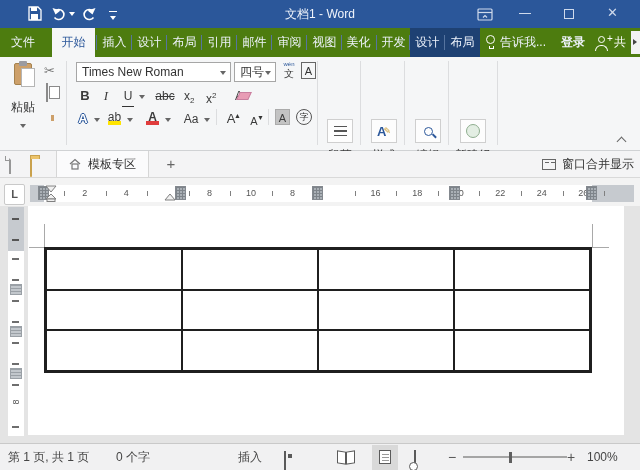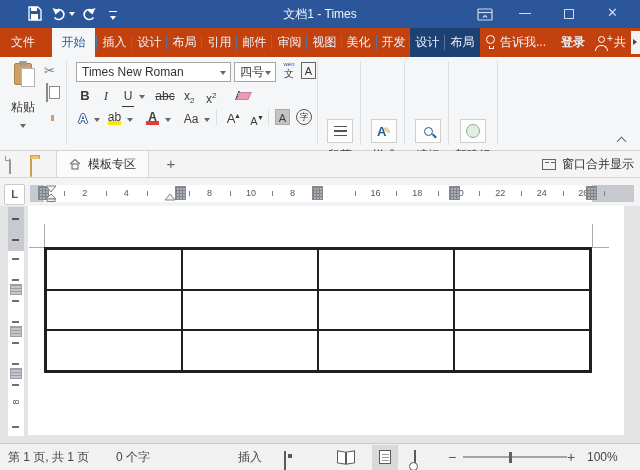--- a/index.html
+++ b/index.html
@@ -7,21 +7,21 @@
     font-family:"Liberation Sans","DejaVu Sans",sans-serif; }
   .abs { position:absolute; }
   #app { position:relative; width:640px; height:470px; background:#e4e4e4; }
 
   
   #titlebar { left:0; top:0; width:640px; height:28px; background:#2b579a; }
   #title { left:0; top:0; width:640px; text-align:center; color:#f0f4fb; font-size:12px; line-height:28px; }
   .winbtn { color:#cfdaec; }
 
   
-  #tabrow { left:0; top:28px; width:640px; height:29px; background:#c2410c; }
+  #tabrow { left:0; top:28px; width:640px; height:29px; background:#4d7c0f; }
   .rtab { position:absolute; top:0; height:29px; line-height:29px; text-align:center;
           color:#eef3fb; font-size:12px; cursor:default; }
   .rtab.active { background:#f5f6f7; color:#2b579a; }
   .rtab.ctx { background:#1e4173; }
   .tabsep { position:absolute; top:7px; width:1px; height:15px; background:#56749f; }
 
   
   #ribbon { left:0; top:57px; width:640px; height:94px; background:#f5f6f7; border-bottom:1px solid #d0d2d4; }
   .gsep { position:absolute; top:4px; width:1px; height:84px; background:#dcdddf; }
   .glabel { position:absolute; top:130px; font-size:11px; color:#676767; text-align:center; }
@@ -150,21 +150,21 @@
     </span>
     <span class="abs car" style="left:69px;top:12px;border-top-color:#fff;"></span>
     <span class="abs" style="left:81px;top:7px;">
       <svg width="15" height="14">
           <path d="M12 4 a5.2 5 0 1 0 0.5 6.5" fill="none" stroke="#fff" stroke-width="1.6"></path>
       <path d="M14.5 1 L11.5 7.5 L6.5 3.5 Z" fill="#fff"></path>
         </svg>
     </span>
     <span class="abs" style="left:109px;top:11px;width:8px;border-top:1.5px solid #fff;"></span>
     <span class="abs car" style="left:110px;top:16px;border-top-color:#fff;"></span>
-    <div class="abs" id="title">文档1 - Times</div>
+    <div class="abs" id="title">文档1 - Word</div>
     <span class="abs winbtn" style="left:477px;top:7px;">
       <svg width="16" height="13">
           <rect x="1" y="1" width="14" height="11" rx="1" fill="none" stroke="#cfdaec" stroke-width="1.2"></rect>
       <line x1="1" y1="4.5" x2="15" y2="4.5" stroke="#cfdaec" stroke-width="1.2"></line>
       <path d="M6 9.5 L8 7.5 L10 9.5" fill="none" stroke="#cfdaec" stroke-width="1.2"></path>
         </svg>
     </span>
     <span class="abs winbtn" style="left:519px;top:13px;width:12px;border-top:1.5px solid #cfdaec;"></span>
     <span class="abs winbtn" style="left:564px;top:9px;width:10px;height:10px;border:1.3px solid #cfdaec;"></span>
     <span class="abs winbtn" style="left:607px;top:5px;font-size:13px;">✕</span>

